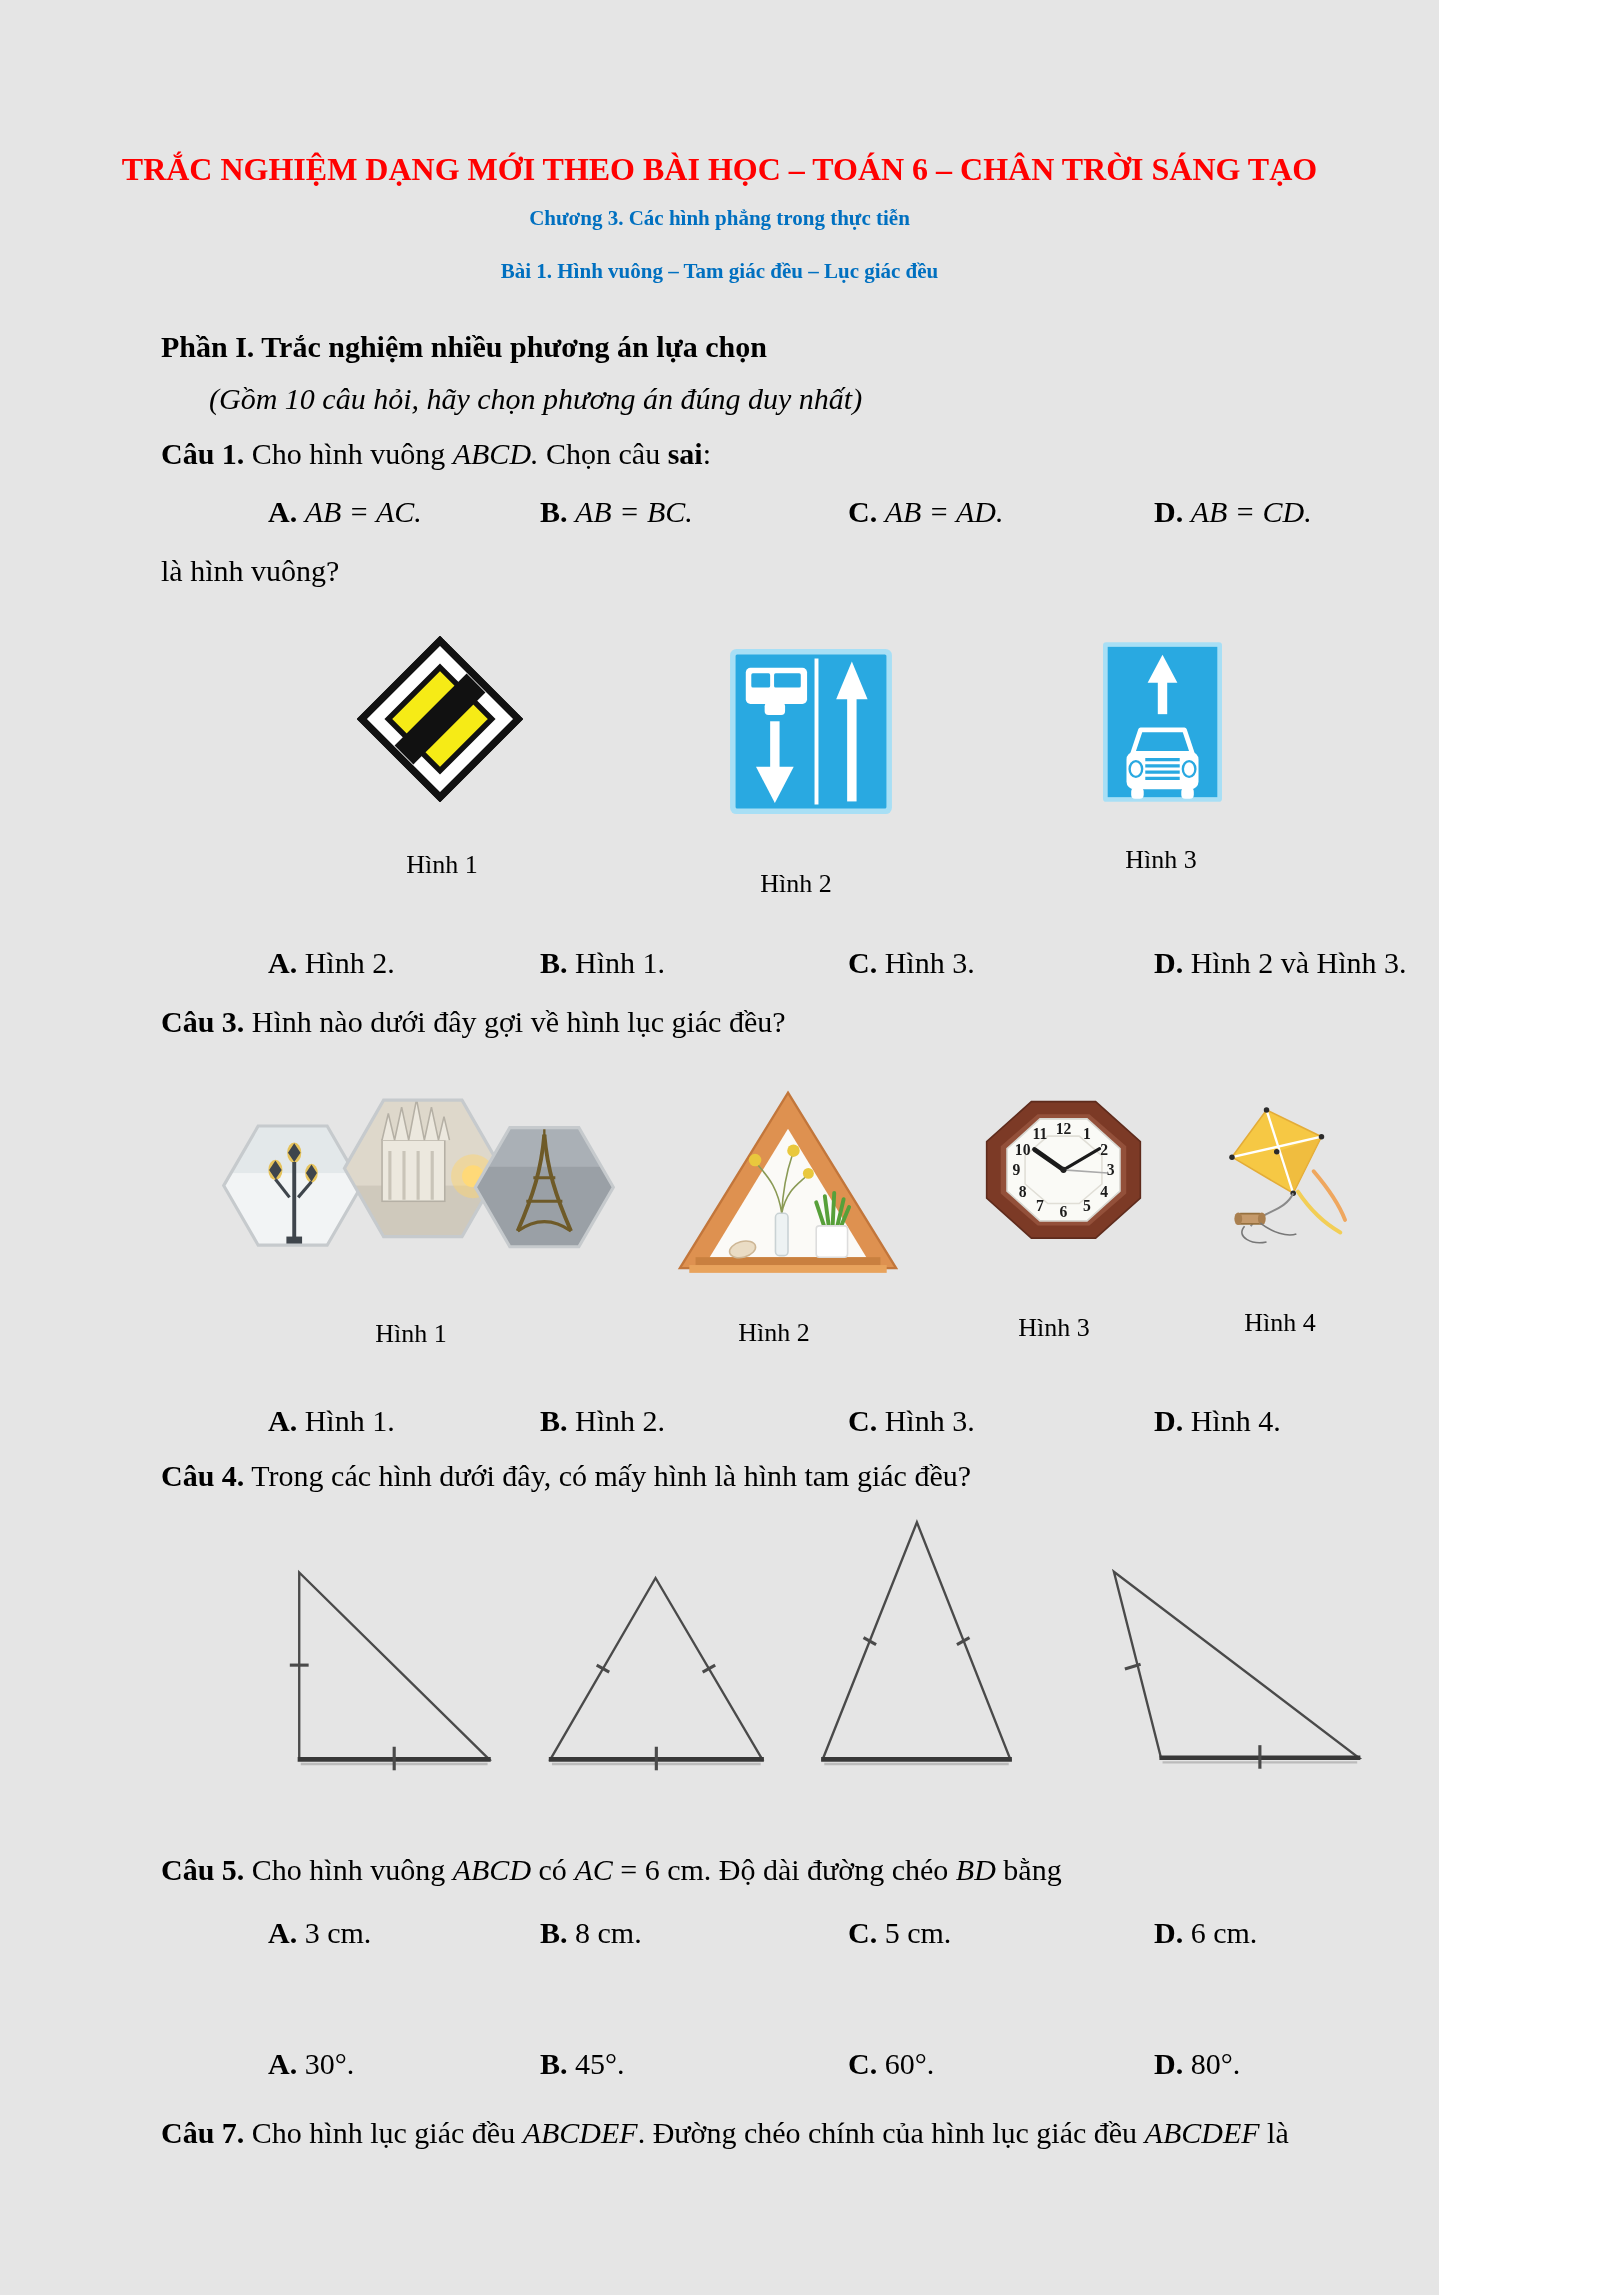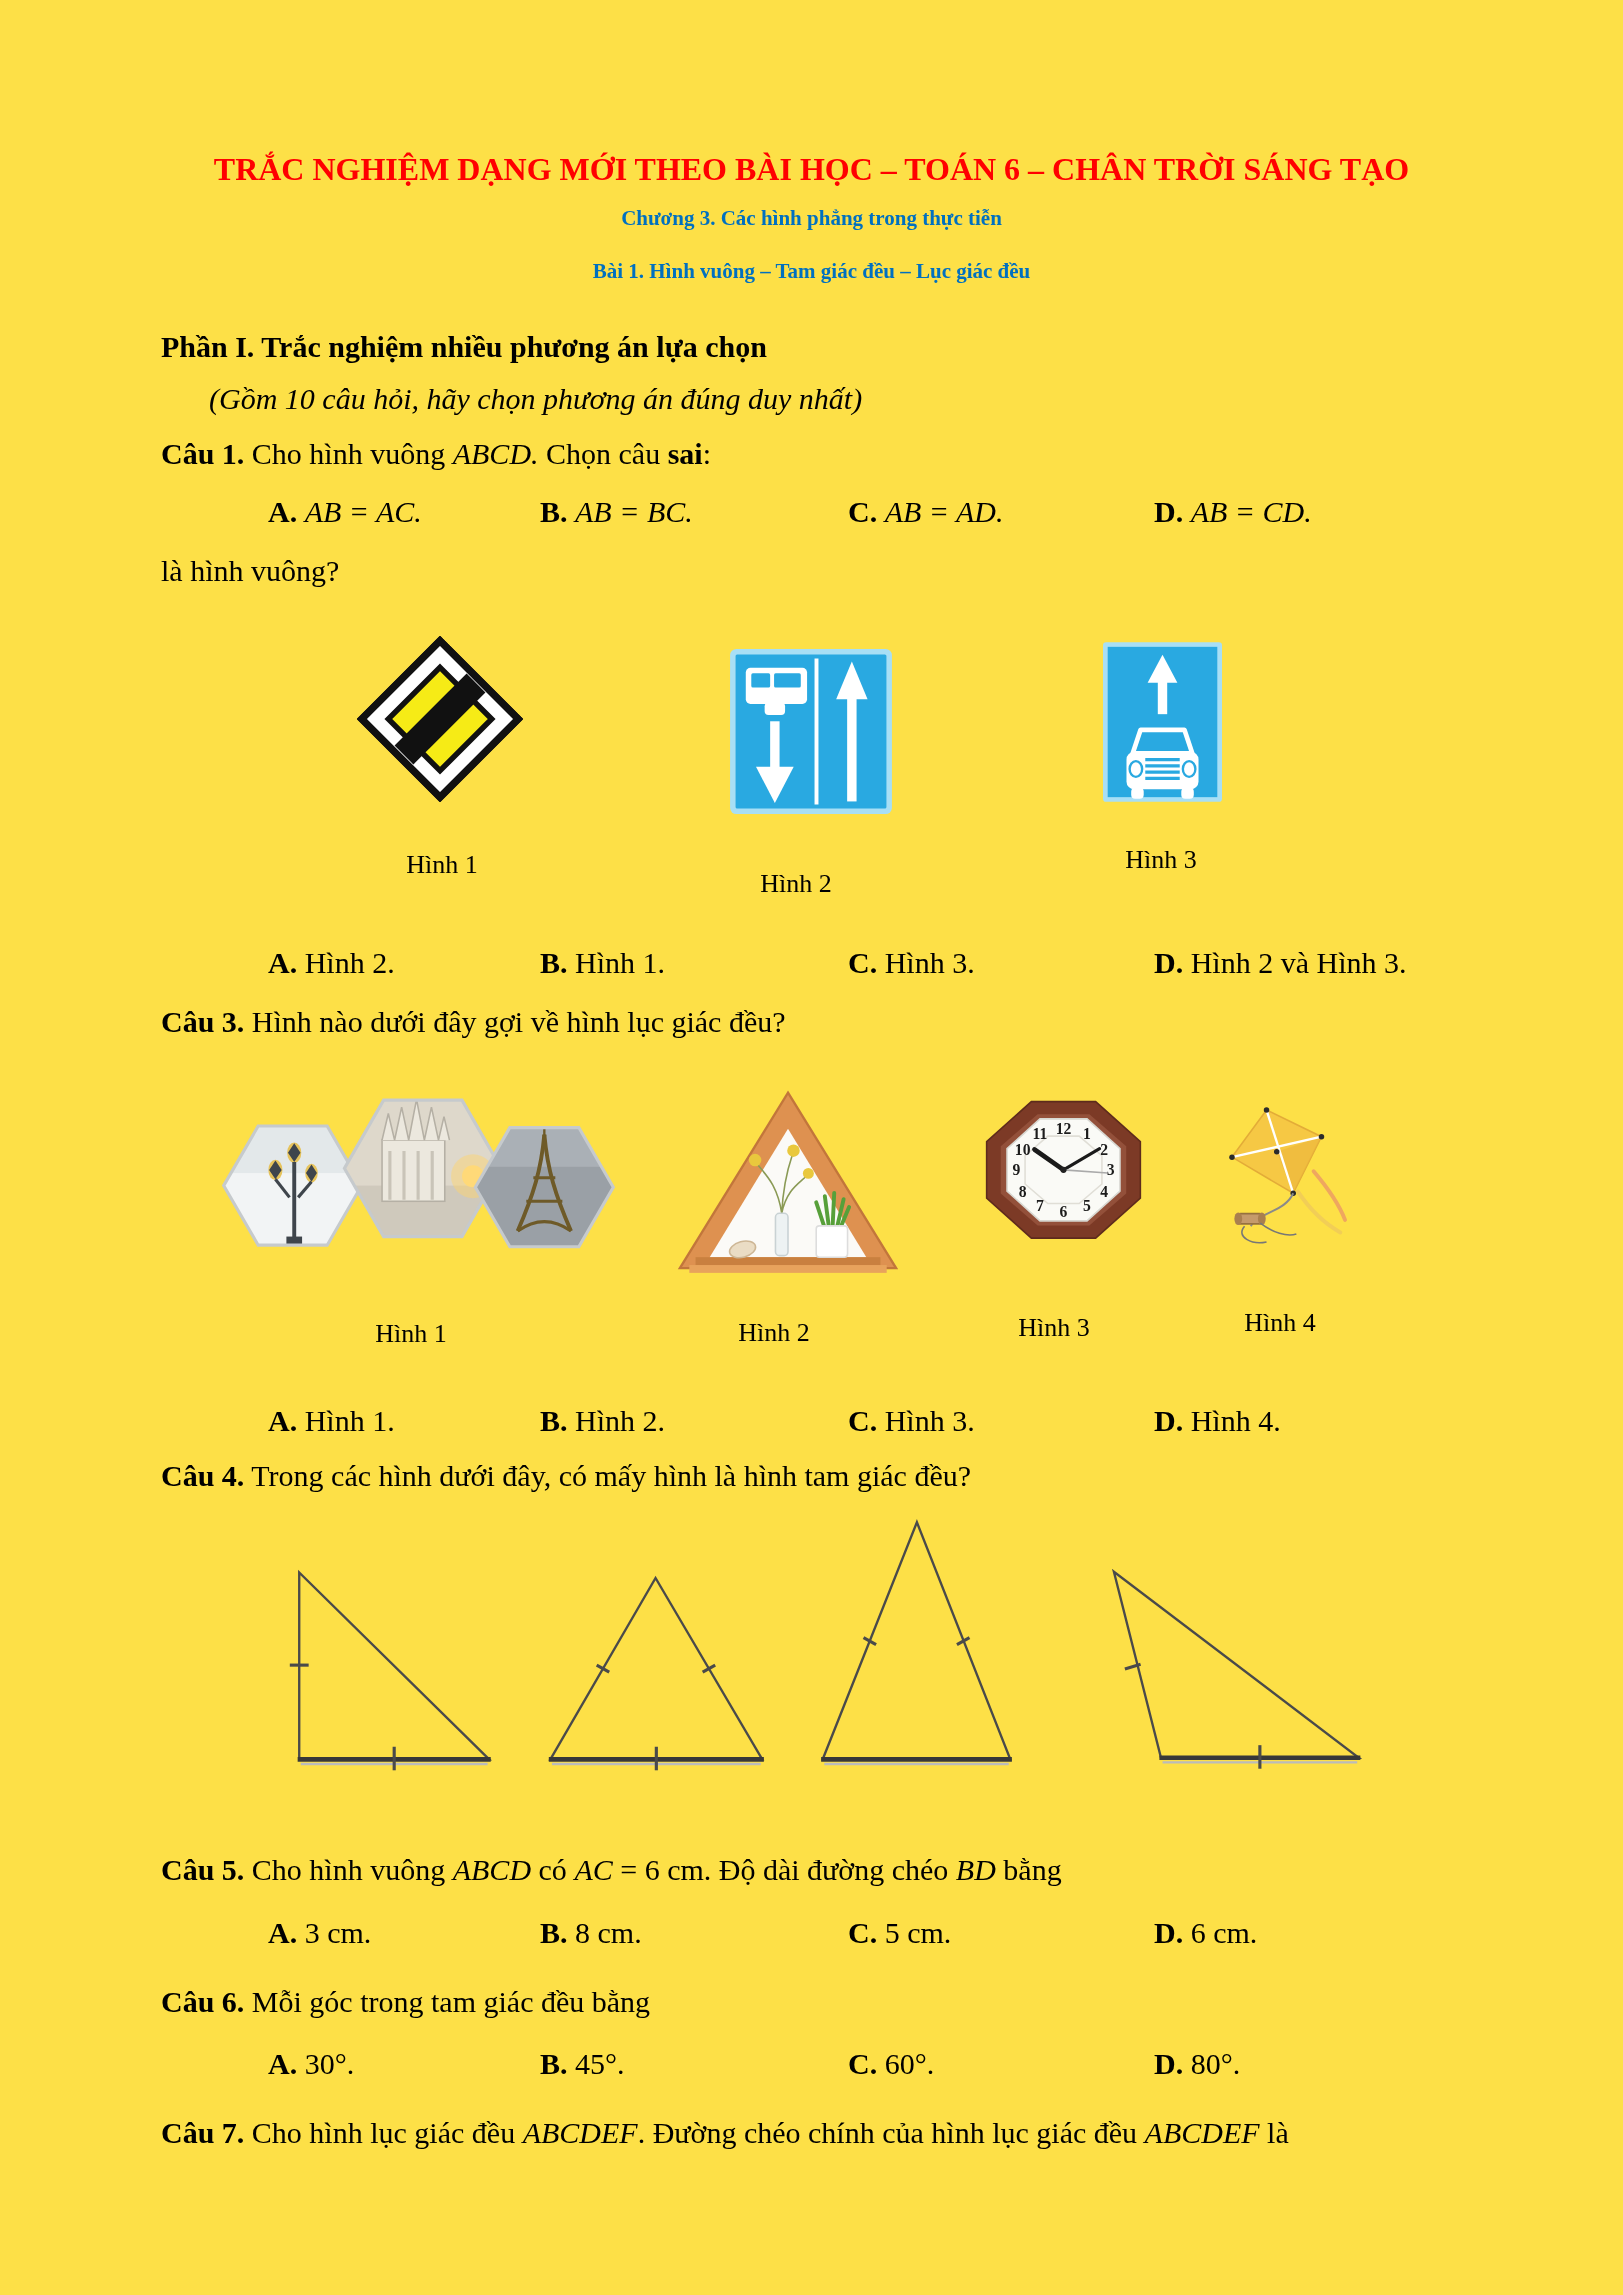--- a/index.html
+++ b/index.html
@@ -1,16 +1,16 @@
 <!DOCTYPE html>
 <html style="font-size:12.6px"><head>
 <meta charset="utf-8">
 <style>
   html,body{margin:0;padding:0;background:#ffffff;}
-  .page{position:relative;width:1623px;height:2295px;background:#fde047;overflow:hidden;
+  .page{position:relative;width:1439px;height:2295px;background:#e5e5e5;overflow:hidden;
         font-family:"Liberation Serif","DejaVu Serif",serif;color:#000;}
   .row{position:absolute;white-space:nowrap;font-size:30px;line-height:1.15;}
   .center{left:0;width:100%;text-align:center;}
   .title{font-weight:bold;font-size:32px;color:#FF0000;}
   .chap{font-weight:bold;font-size:21px;color:#0070C0;}
   .bold{font-weight:bold;}
   .italic{font-style:italic;margin-left:42px;}
   .math{font-style:italic;}
   .optrow{position:absolute;left:0;width:100%;height:41px;font-size:30px;}
   .opt{position:absolute;white-space:nowrap;}
@@ -279,23 +279,20 @@
   <div class="row" style="top:1853px;left:161px">
     <b>Câu 5.</b><span> Cho hình vuông </span><span class="math">ABCD</span><span> có </span><span class="math">AC</span><span> = 6 cm. Độ dài đường chéo </span><span class="math">BD</span><span> bằng</span>
   </div>
   <div class="optrow" style="top:1916px">
     <span class="opt oa"><b>A.</b> <span>3 cm.</span></span>
     <span class="opt ob"><b>B.</b> <span>8 cm.</span></span>
     <span class="opt oc"><b>C.</b> <span>5 cm.</span></span>
     <span class="opt od"><b>D.</b> <span>6 cm.</span></span>
   </div>
 
-  <div class="row" style="top:1985px;left:161px">
-    <b>Câu 6.</b><span> Mỗi góc trong tam giác đều bằng</span>
-  </div>
   <div class="optrow" style="top:2047px">
     <span class="opt oa"><b>A.</b> <span>30°.</span></span>
     <span class="opt ob"><b>B.</b> <span>45°.</span></span>
     <span class="opt oc"><b>C.</b> <span>60°.</span></span>
     <span class="opt od"><b>D.</b> <span>80°.</span></span>
   </div>
 
   <div class="row" style="top:2116px;left:161px">
     <b>Câu 7.</b><span> Cho hình lục giác đều </span><span class="math">ABCDEF</span><span>. Đường chéo chính của hình lục giác đều </span><span class="math">ABCDEF</span><span> là</span>
   </div>

